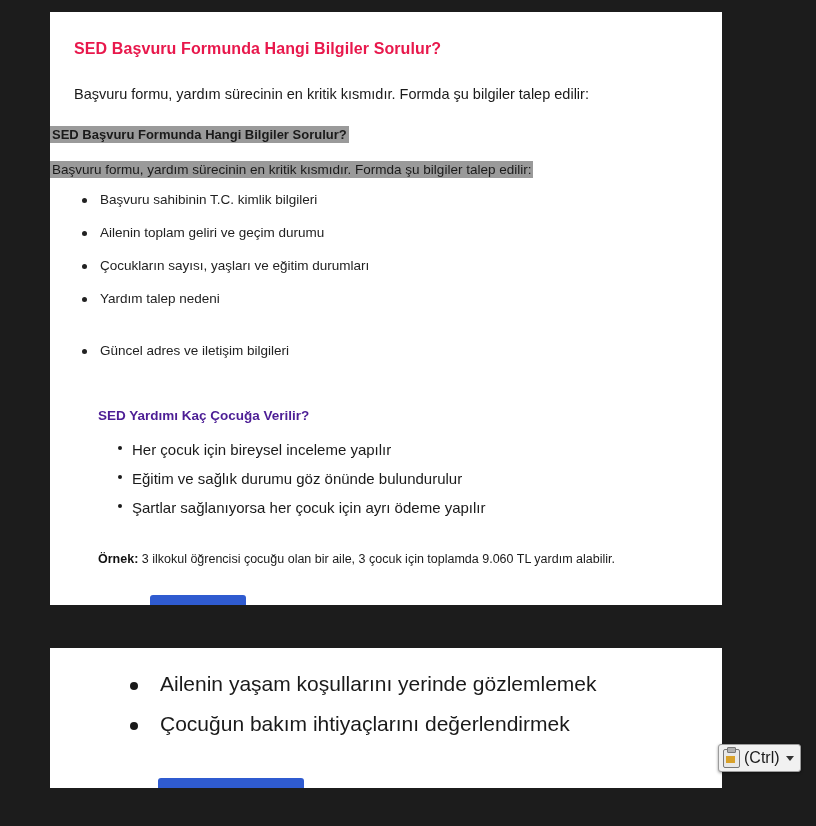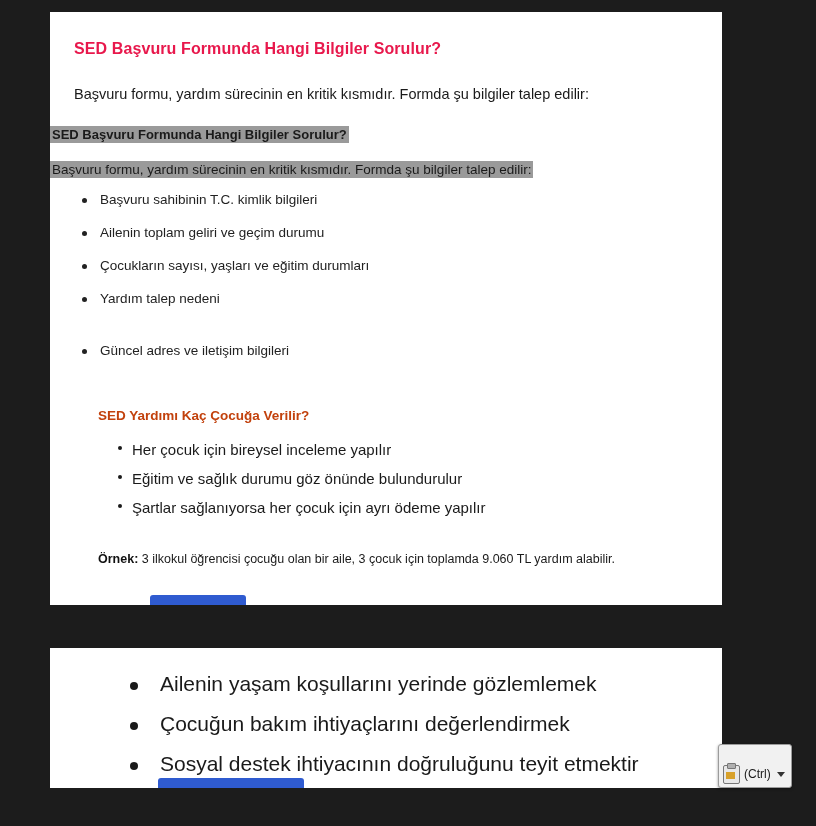--- a/index.html
+++ b/index.html
@@ -103,21 +103,21 @@
     left: 50px;
     top: 385px;
     width: 672px;
     height: 220px;
     background: #ffffff;
     box-sizing: border-box;
     padding: 18px 32px 0 48px;
     overflow: hidden;
   }
   .mid-heading {
-    color: #c2410c;
+    color: #4c1d95;
     font-weight: bold;
     font-size: 13.5px;
     margin: 5px 0 0 0;
   }
   .mid-para {
     color: #1a1a1a;
     font-size: 12.5px;
     margin-top: 28px;
   }
   .bullets-2 {
@@ -207,23 +207,23 @@
     position: absolute;
     left: 718px;
     top: 744px;
     height: 26px;
     display: flex;
     align-items: center;
     gap: 4px;
     background: #f1f1f1;
     border: 1px solid #9b9b9b;
     border-radius: 3px;
-    padding: 16px 6px 0 4px;
+    padding: 0 6px 0 4px;
     box-shadow: 0 1px 3px rgba(0,0,0,.4);
-    font-size: 12px;
+    font-size: 16px;
     color: #1a1a1a;
   }
   .clipboard-icon {
     position: relative;
     width: 15px;
     height: 17px;
     background: #e8e8e8;
     border: 1px solid #777;
     border-radius: 2px;
   }
@@ -288,21 +288,20 @@
     <div class="example-line">
       <b>Örnek:</b><span> 3 ilkokul öğrencisi çocuğu olan bir aile, 3 çocuk için toplamda 9.060 TL yardım alabilir.</span>
     </div>
     <div class="blue-chip"></div>
   </div>
 
   <div class="card-bottom">
     <ul class="bullets-3">
       <li>Ailenin yaşam koşullarını yerinde gözlemlemek</li>
       <li>Çocuğun bakım ihtiyaçlarını değerlendirmek</li>
-      <li>Sosyal destek ihtiyacının doğruluğunu teyit etmektir</li>
     </ul>
     <div class="blue-chip-2"></div>
   </div>
 
   <div class="paste-popup">
     <span class="clipboard-icon"></span>
     <span>(Ctrl)</span>
     <span class="popup-caret"></span>
   </div>
 

